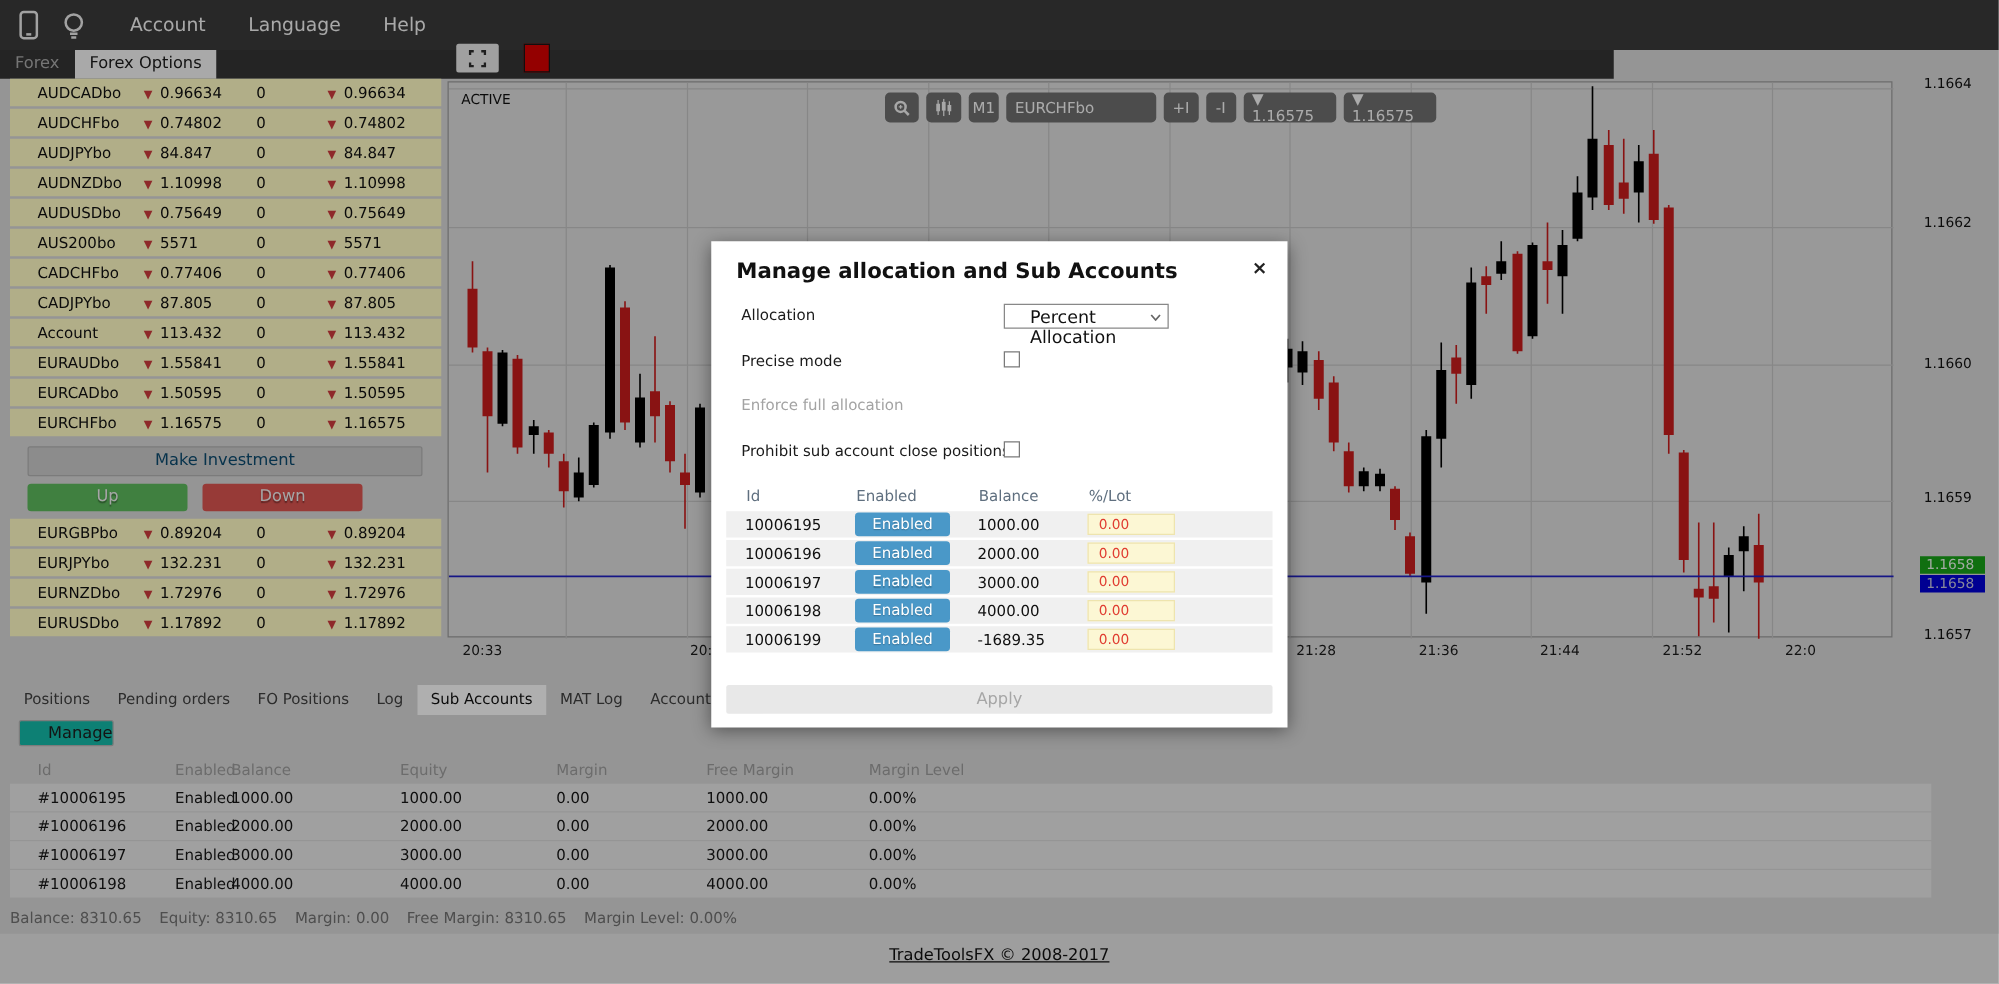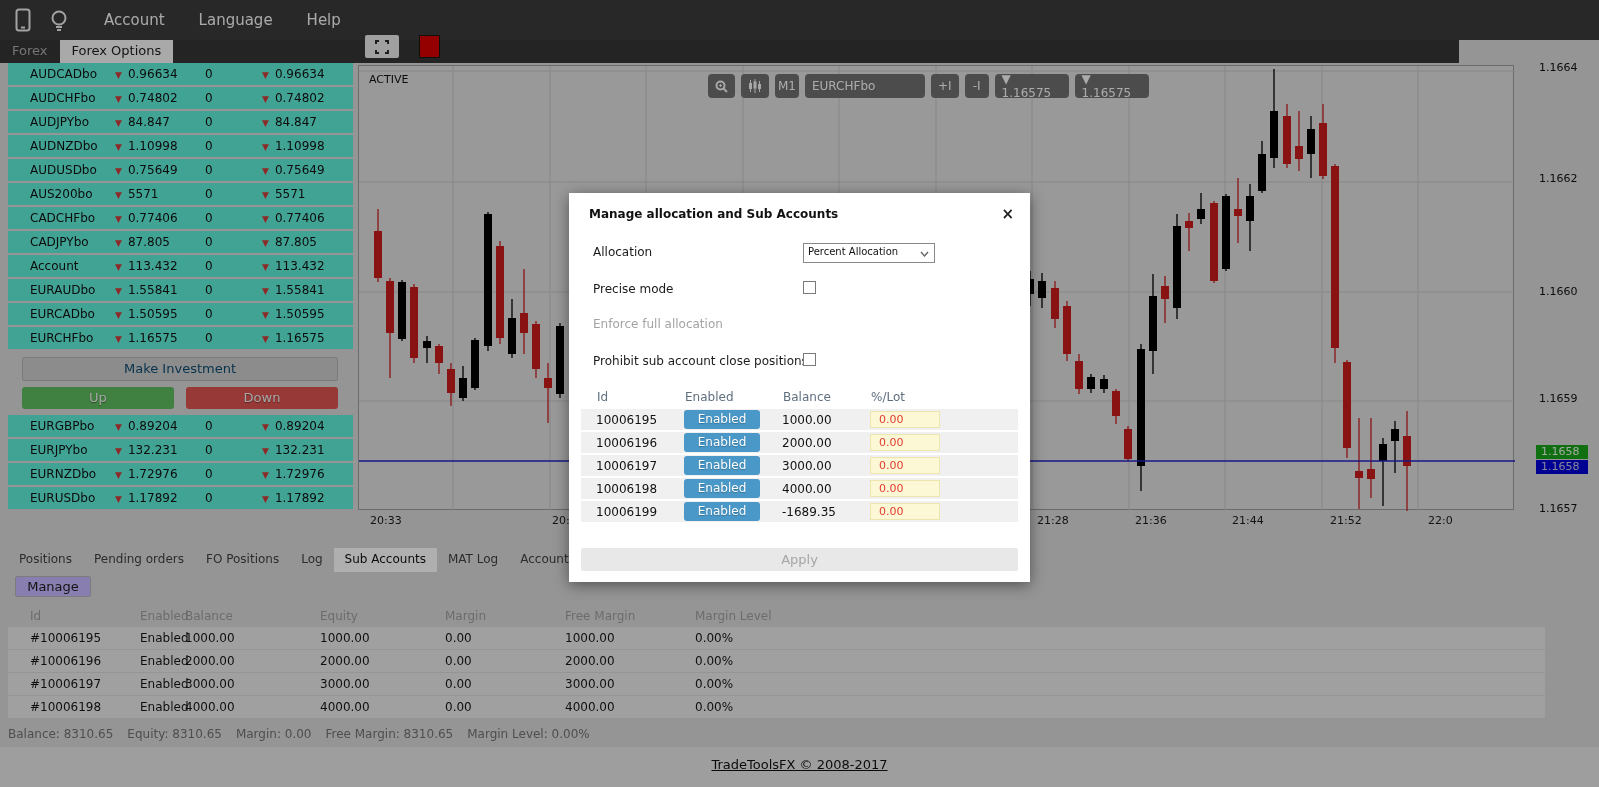--- a/index.html
+++ b/index.html
@@ -3,31 +3,31 @@
 <meta charset="utf-8">
 <style>
   * { margin:0; padding:0; box-sizing:border-box; }
   html,body { width:1599px; height:787px; overflow:hidden; }
   body { font-family:"DejaVu Sans","Liberation Sans",sans-serif; font-size:12px; background:#d6d6d6; position:relative; }
 
   
   .topbar { position:absolute; left:0; top:0; width:1599px; height:40px; background:#3a3a3a; display:flex; align-items:center; }
   .topbar .ticon { margin-left:12px; width:22px; height:24px; display:flex; align-items:center; justify-content:center; }
   .menu-item { color:#f2f2f2; font-size:15px; margin-left:34px; cursor:default; }
-  .tabstrip { position:absolute; left:0; top:40px; width:1459px; height:23px; background:#343434; display:flex; }
+  .tabstrip { position:absolute; left:0; top:40px; width:1291px; height:23px; background:#343434; display:flex; }
   .mtab { padding:3px 12px 0 12px; font-size:13px; color:#a8a8a8; height:23px; }
   .mtab.active { background:#f2f2f2; color:#1c1c1c; }
 
   
   .quotes { position:absolute; left:8px; top:63px; width:345px; }
   .qhead { display:grid; grid-template-columns:85px 90px 57px 86px; padding-left:22px; height:22px; align-items:center; color:#999; font-size:12px; }
-  .qrow { display:grid; grid-template-columns:85px 90px 57px 86px; padding-left:22px; height:22px; align-items:center; background:#5eead4; margin-bottom:2px; color:#111; }
+  .qrow { display:grid; grid-template-columns:85px 90px 57px 86px; padding-left:22px; height:22px; align-items:center; background:#fef9c3; margin-bottom:2px; color:#111; }
   .tri { color:#cc3c3c; font-size:9px; margin-right:6px; }
   .mk-invest { margin:8px 0 6px 14px; width:316px; height:24px; background:#c9c9c9; border:1px solid #b0b0b0; border-radius:2px; color:#0c4a6e; font-size:13px; text-align:center; line-height:22px; }
-  .updown { display:flex; margin:0 0 6px 14px; width:316px; gap:12px; }
+  .updown { display:flex; margin:0 0 6px 14px; width:268px; gap:12px; }
   .btn-up   { flex:1; height:22px; border-radius:3px; background:#5cb85c; color:#eee; text-align:center; line-height:21px; font-size:13px; text-shadow:0 1px 1px rgba(0,0,0,.4); }
   .btn-down { flex:1; height:22px; border-radius:3px; background:#d9534f; color:#eee; text-align:center; line-height:21px; font-size:13px; text-shadow:0 1px 1px rgba(0,0,0,.4); }
 
   
   .chart-topbtns { position:absolute; left:365px; top:35px; height:24px; display:flex; gap:20px; }
   .fs-btn { width:34px; height:23px; background:#e6e6e6; border-radius:2px; display:flex; align-items:center; justify-content:center; }
   .red-square { width:21px; height:23px; background:#d40000; border:1px solid #161616; }
   .chart-plot { position:absolute; left:358px; top:65px; width:1156px; height:445px; background:#dcdcdc; border:1px solid #9a9a9a; }
   .active-lbl { position:absolute; left:10px; top:7px; font-size:11px; color:#111; }
   .chart-toolbar { position:absolute; left:349px; top:8px; display:flex; gap:6px; }
@@ -38,37 +38,37 @@
   .badge { position:absolute; left:21px; width:52px; height:14px; font-size:11px; line-height:14px; padding-left:5px; }
   .badge.green { background:#17a017; color:#e9f4e9; }
   .badge.blue  { background:#0000d2; color:#c2c2dd; }
   .chart-xaxis { position:absolute; left:358px; top:512px; width:1156px; height:18px; }
   .xlab { position:absolute; top:2px; font-size:11px; color:#1a1a1a; }
 
   
   .btabs { position:absolute; left:8px; top:548px; height:24px; display:flex; }
   .btab { padding:4px 11px 0 11px; font-size:12px; color:#3f3f3f; height:24px; }
   .btab.active { background:#fbfbfb; color:#111; }
-  .manage-btn { position:absolute; left:15px; top:576px; width:76px; height:21px; background:#c4b5fd; border:1px solid #b2b2b2; border-radius:2px; color:#1d1d1d; font-size:13px; text-align:center; line-height:19px; }
+  .manage-btn { position:absolute; left:15px; top:576px; width:76px; height:21px; background:#14b8a6; border:1px solid #b2b2b2; border-radius:2px; color:#1d1d1d; font-size:13px; text-align:right; line-height:19px; }
   .acct { position:absolute; left:8px; top:605px; width:1537px; }
   .acct-head { display:grid; grid-template-columns:110px 45px 135px 125px 120px 130px auto; padding-left:22px; height:22px; align-items:center; color:#9b9b9b; font-size:12px; }
   .acct-row  { display:grid; grid-template-columns:110px 45px 135px 125px 120px 130px auto; padding-left:22px; height:22px; align-items:center; background:#e6e6e6; margin-bottom:1px; color:#161616; font-size:12px; }
   .summary { position:absolute; left:8px; top:727px; font-size:12px; color:#7e7e7e; }
   .summary b { font-weight:normal; color:#707070; margin-right:14px; }
   .bottom-strip { position:absolute; left:0; top:747px; width:1599px; height:40px; background:#e3e3e3; text-align:center; }
   .bottom-strip a { display:inline-block; margin-top:10px; color:#111; font-size:13px; text-decoration:underline; }
 
   
   .dim { position:absolute; left:0; top:0; width:1599px; height:787px; background:rgba(0,0,0,0.3); z-index:40; }
   .modal { position:absolute; left:569px; top:193px; width:461px; height:389px; background:#fff; z-index:50; box-shadow:0 3px 14px rgba(0,0,0,.45); }
-  .modal-title { position:absolute; left:20px; top:14px; font-size:12px; font-weight:bold; color:#111; }
+  .modal-title { position:absolute; left:20px; top:14px; font-size:17px; font-weight:bold; color:#111; }
   .modal-close { position:absolute; right:16px; top:14px; font-size:15px; font-weight:bold; color:#222; line-height:15px; }
   .m-label { position:absolute; left:24px; font-size:12px; color:#1b1b1b; }
   .m-label.disabled { color:#a3a3a3; }
-  .m-select { position:absolute; left:234px; top:50px; width:132px; height:20px; border:1px solid #888; background:#fff; font-size:10px; color:#111; padding:2px 4px; }
+  .m-select { position:absolute; left:234px; top:50px; width:132px; height:20px; border:1px solid #888; background:#fff; font-size:14px; color:#111; padding:2px 20px; }
   .m-select .arrow { position:absolute; right:6px; top:7px; width:8px; height:6px; }
   .m-check { position:absolute; left:234px; width:13px; height:13px; border:1px solid #7a7a7a; background:#fff; }
   .m-table { position:absolute; left:12px; top:192px; width:437px; height:154px; background:#fff; }
   .m-thead { display:grid; grid-template-columns:88px 98px 88px auto; padding-left:16px; height:24px; align-items:center; color:#5f6f7f; font-size:12px; }
   .m-trow  { display:grid; grid-template-columns:88px 98px 88px auto; padding-left:15px; height:21px; align-items:center; background:#f0f0f0; margin-bottom:2px; color:#111; font-size:12px; }
   .en-btn { width:76px; height:19px; background:#4a98c8; border-radius:3px; color:#fff; font-size:12px; text-align:center; line-height:18px; text-shadow:0 1px 1px rgba(0,0,0,.25); }
   .lot-input { width:70px; height:17px; background:#fcf7d4; border:1px solid #eee4ae; color:#e03c31; font-size:11px; padding:0 0 0 8px; font-family:"DejaVu Sans","Liberation Sans",sans-serif; }
   .apply-btn { position:absolute; left:12px; top:355px; width:437px; height:23px; background:#e8e8e8; border:none; color:#a6a6a6; font-size:13px; text-align:center; line-height:23px; border-radius:2px; }
   svg { display:block; }
 </style>

